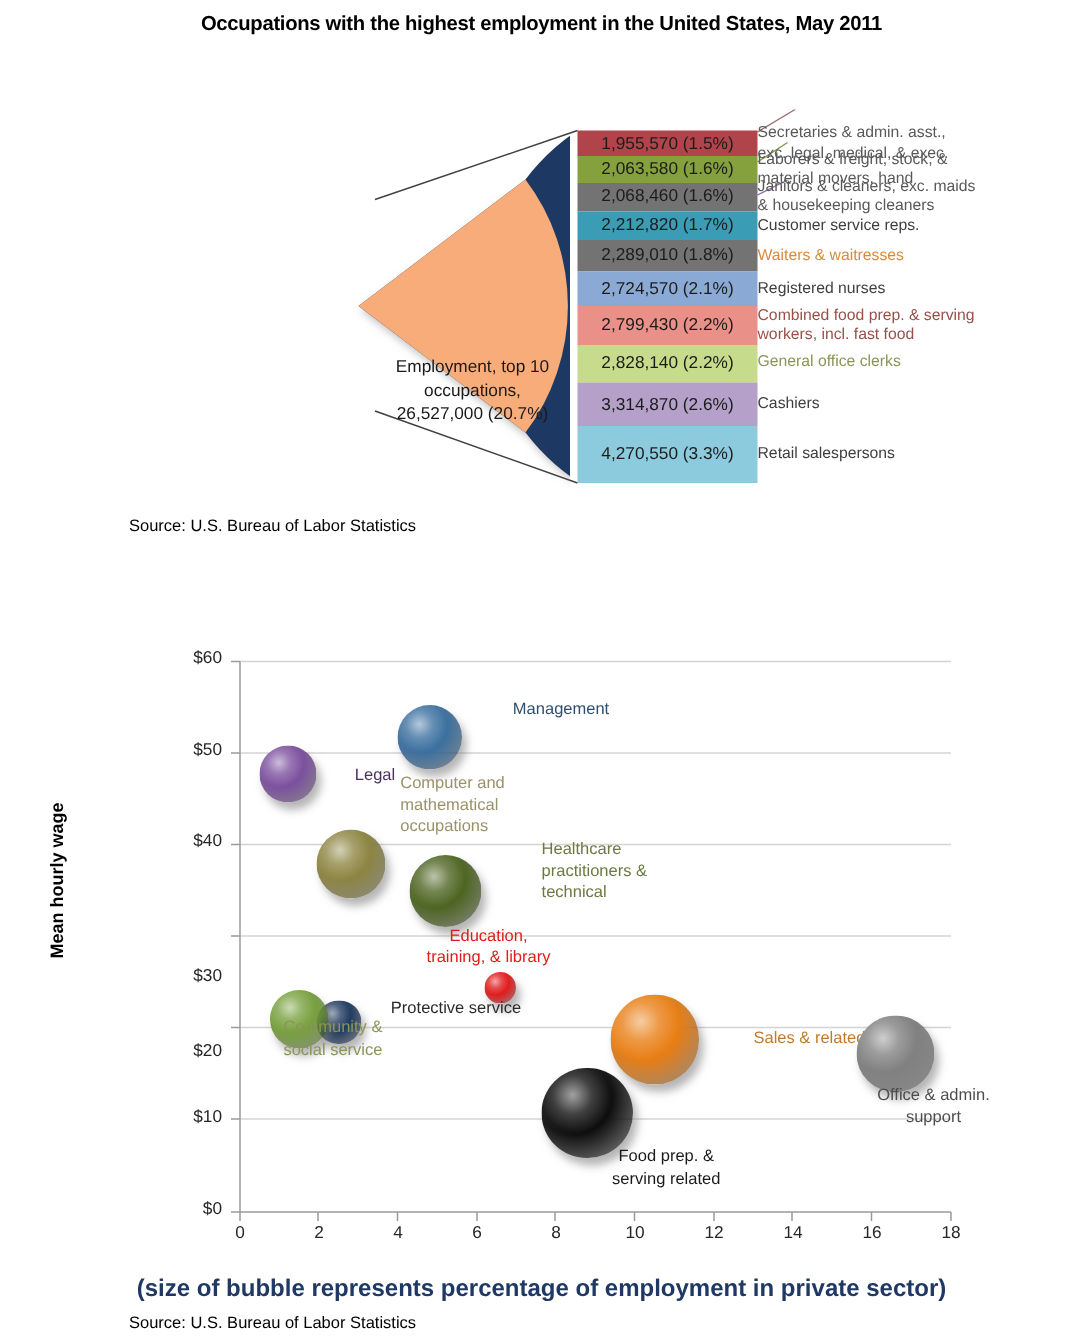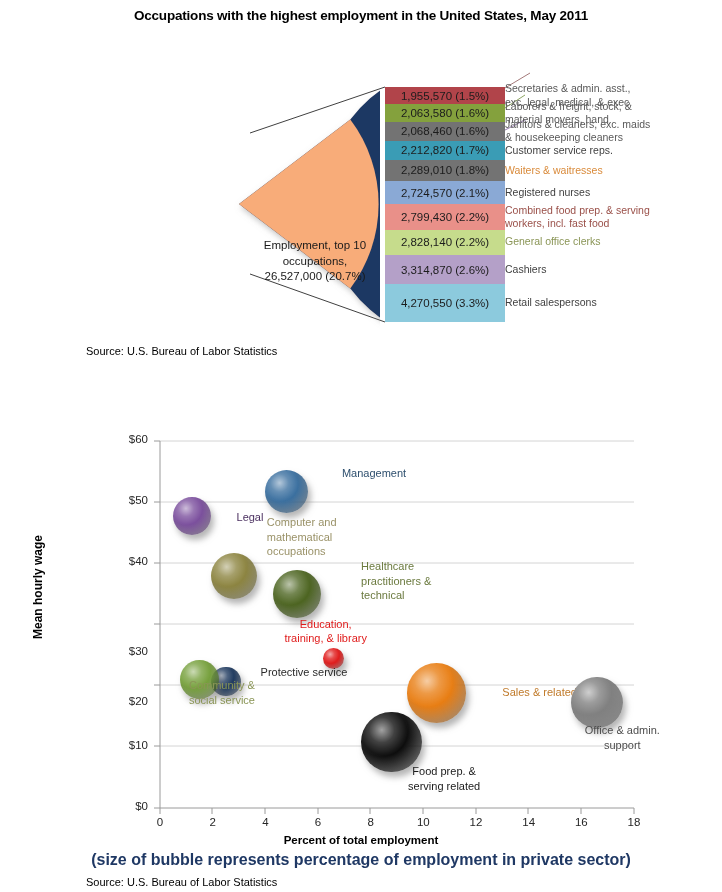--- a/index.html
+++ b/index.html
@@ -336,18 +336,17 @@
         <div class="bubble" style="width: 59.68px; height: 59.68px; left: 406.66px; top: 233.167px; background: radial-gradient(circle at 34% 30%, rgba(255, 255, 255, 0.62) 0%, rgba(255, 255, 255, 0.22) 22%, rgba(255, 255, 255, 0) 46%), radial-gradient(circle at 38% 34%, rgb(232, 125, 18) 6%, rgb(232, 125, 18) 42%, rgba(0, 0, 0, 0.45) 100%); box-shadow: rgba(120, 120, 120, 0.55) 3px 5px 6px;"></div>
         <div class="blabel" style="color: rgb(192, 122, 42); left: 502.34px; top: 254.757px; text-align: left;">Sales &amp; related</div>
         <div class="bubble" style="width: 60.72px; height: 60.72px; left: 361.373px; top: 281.58px; background: radial-gradient(circle at 34% 30%, rgba(255, 255, 255, 0.62) 0%, rgba(255, 255, 255, 0.22) 22%, rgba(255, 255, 255, 0) 46%), radial-gradient(circle at 38% 34%, rgb(12, 12, 12) 6%, rgb(12, 12, 12) 42%, rgba(0, 0, 0, 0.45) 100%); box-shadow: rgba(120, 120, 120, 0.55) 3px 5px 6px;"></div>
         <div class="blabel" style="color: rgb(26, 26, 26); left: 408.093px; top: 334.44px; text-align: center;">Food prep.  &amp;
 serving related</div>
         <div class="bubble" style="width: 51.36px; height: 51.36px; left: 571.453px; top: 247.113px; background: radial-gradient(circle at 34% 30%, rgba(255, 255, 255, 0.62) 0%, rgba(255, 255, 255, 0.22) 22%, rgba(255, 255, 255, 0) 46%), radial-gradient(circle at 38% 34%, rgb(128, 128, 128) 6%, rgb(128, 128, 128) 42%, rgba(0, 0, 0, 0.45) 100%); box-shadow: rgba(120, 120, 120, 0.55) 3px 5px 6px;"></div>
         <div class="blabel" style="color: rgb(77, 77, 77); left: 584.813px; top: 293.293px; text-align: center;">Office &amp; admin.
 support</div>
       </div>
 
-    <div class="xaxis-title">Percent of total employment</div>
     <div class="xaxis-sub">(size of bubble represents percentage of employment in private sector)</div>
   </div>
 
   <div class="source2">Source: U.S. Bureau of Labor Statistics</div>
 </div>
 
 </body></html>

